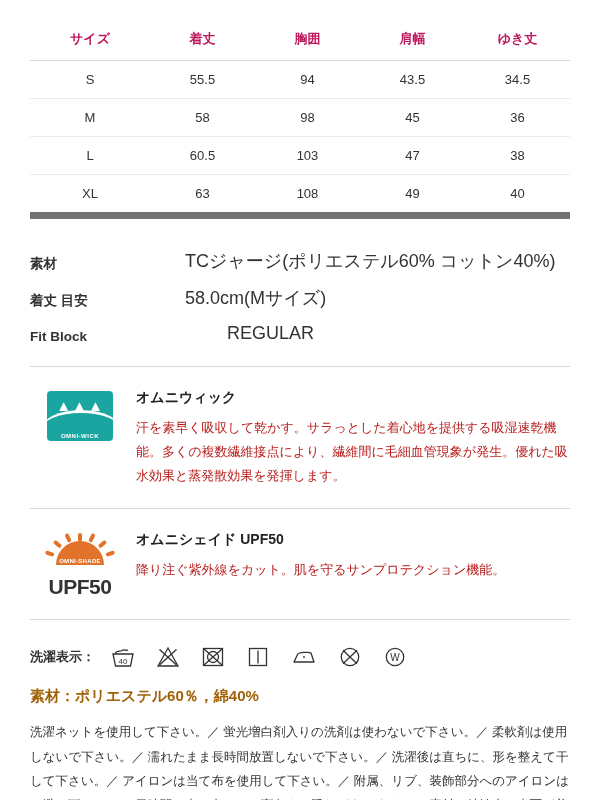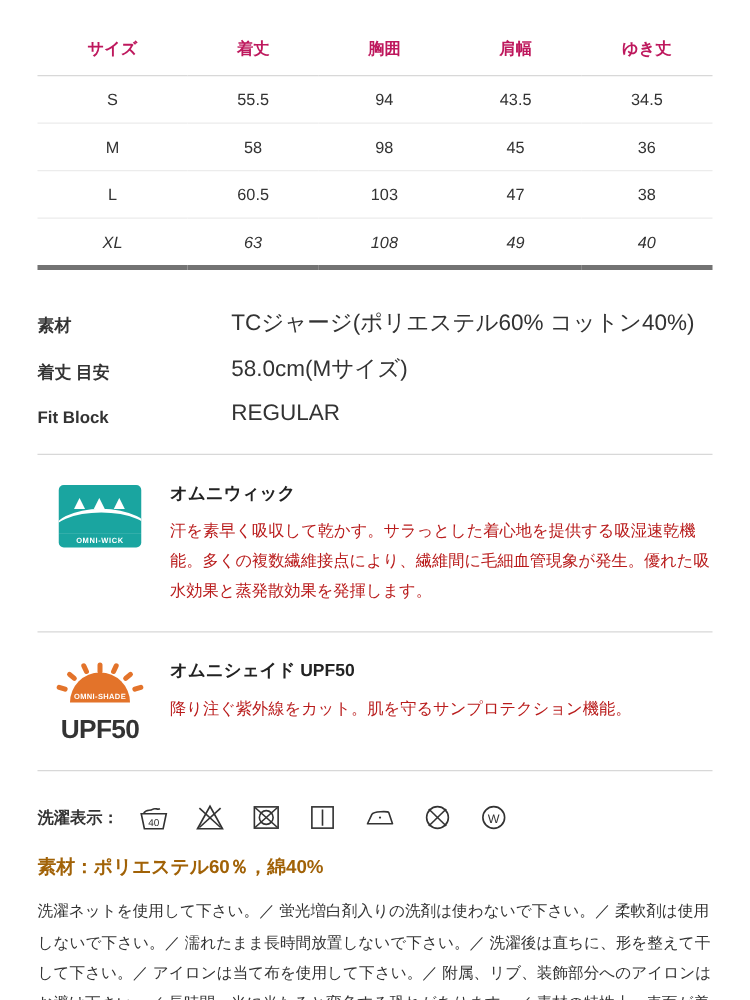--- a/index.html
+++ b/index.html
@@ -38,22 +38,21 @@
     border-bottom: 1px solid #d8d8d8;
   }
   table.size-table td {
     font-size: 13px;
     color: #333;
     text-align: center;
     padding: 11px 0;
     border-bottom: 1px solid #ececec;
   }
   table.size-table tr:last-child td {
-    border-bottom: 4px solid #737373;
-    font-style: italic;
+    border-bottom: 7px solid #737373;
   }
   table.size-table th:first-child,
   table.size-table td:first-child { width: 120px; }
   table.size-table th:nth-child(2),
   table.size-table td:nth-child(2) { width: 105px; }
   table.size-table th:nth-child(3),
   table.size-table td:nth-child(3) { width: 105px; }
   table.size-table th:nth-child(4),
   table.size-table td:nth-child(4) { width: 105px; }
   table.size-table th:nth-child(5),
@@ -64,21 +63,21 @@
     width: 540px;
     margin-top: 30px;
     padding-bottom: 22px;
     border-bottom: 1px solid #d8d8d8;
   }
   .spec-row {
     display: flex;
     align-items: flex-end;
     margin-bottom: 13px;
   }
-  .spec-row:last-child { margin-bottom: 0; }
+  .spec-row:last-child { margin-bottom: 0; gap: 42px; }
   .spec-label {
     width: 155px;
     flex: 0 0 155px;
     font-weight: bold;
     font-size: 13.5px;
     color: #333;
   }
   .spec-value {
     font-size: 18px;
     color: #333;

